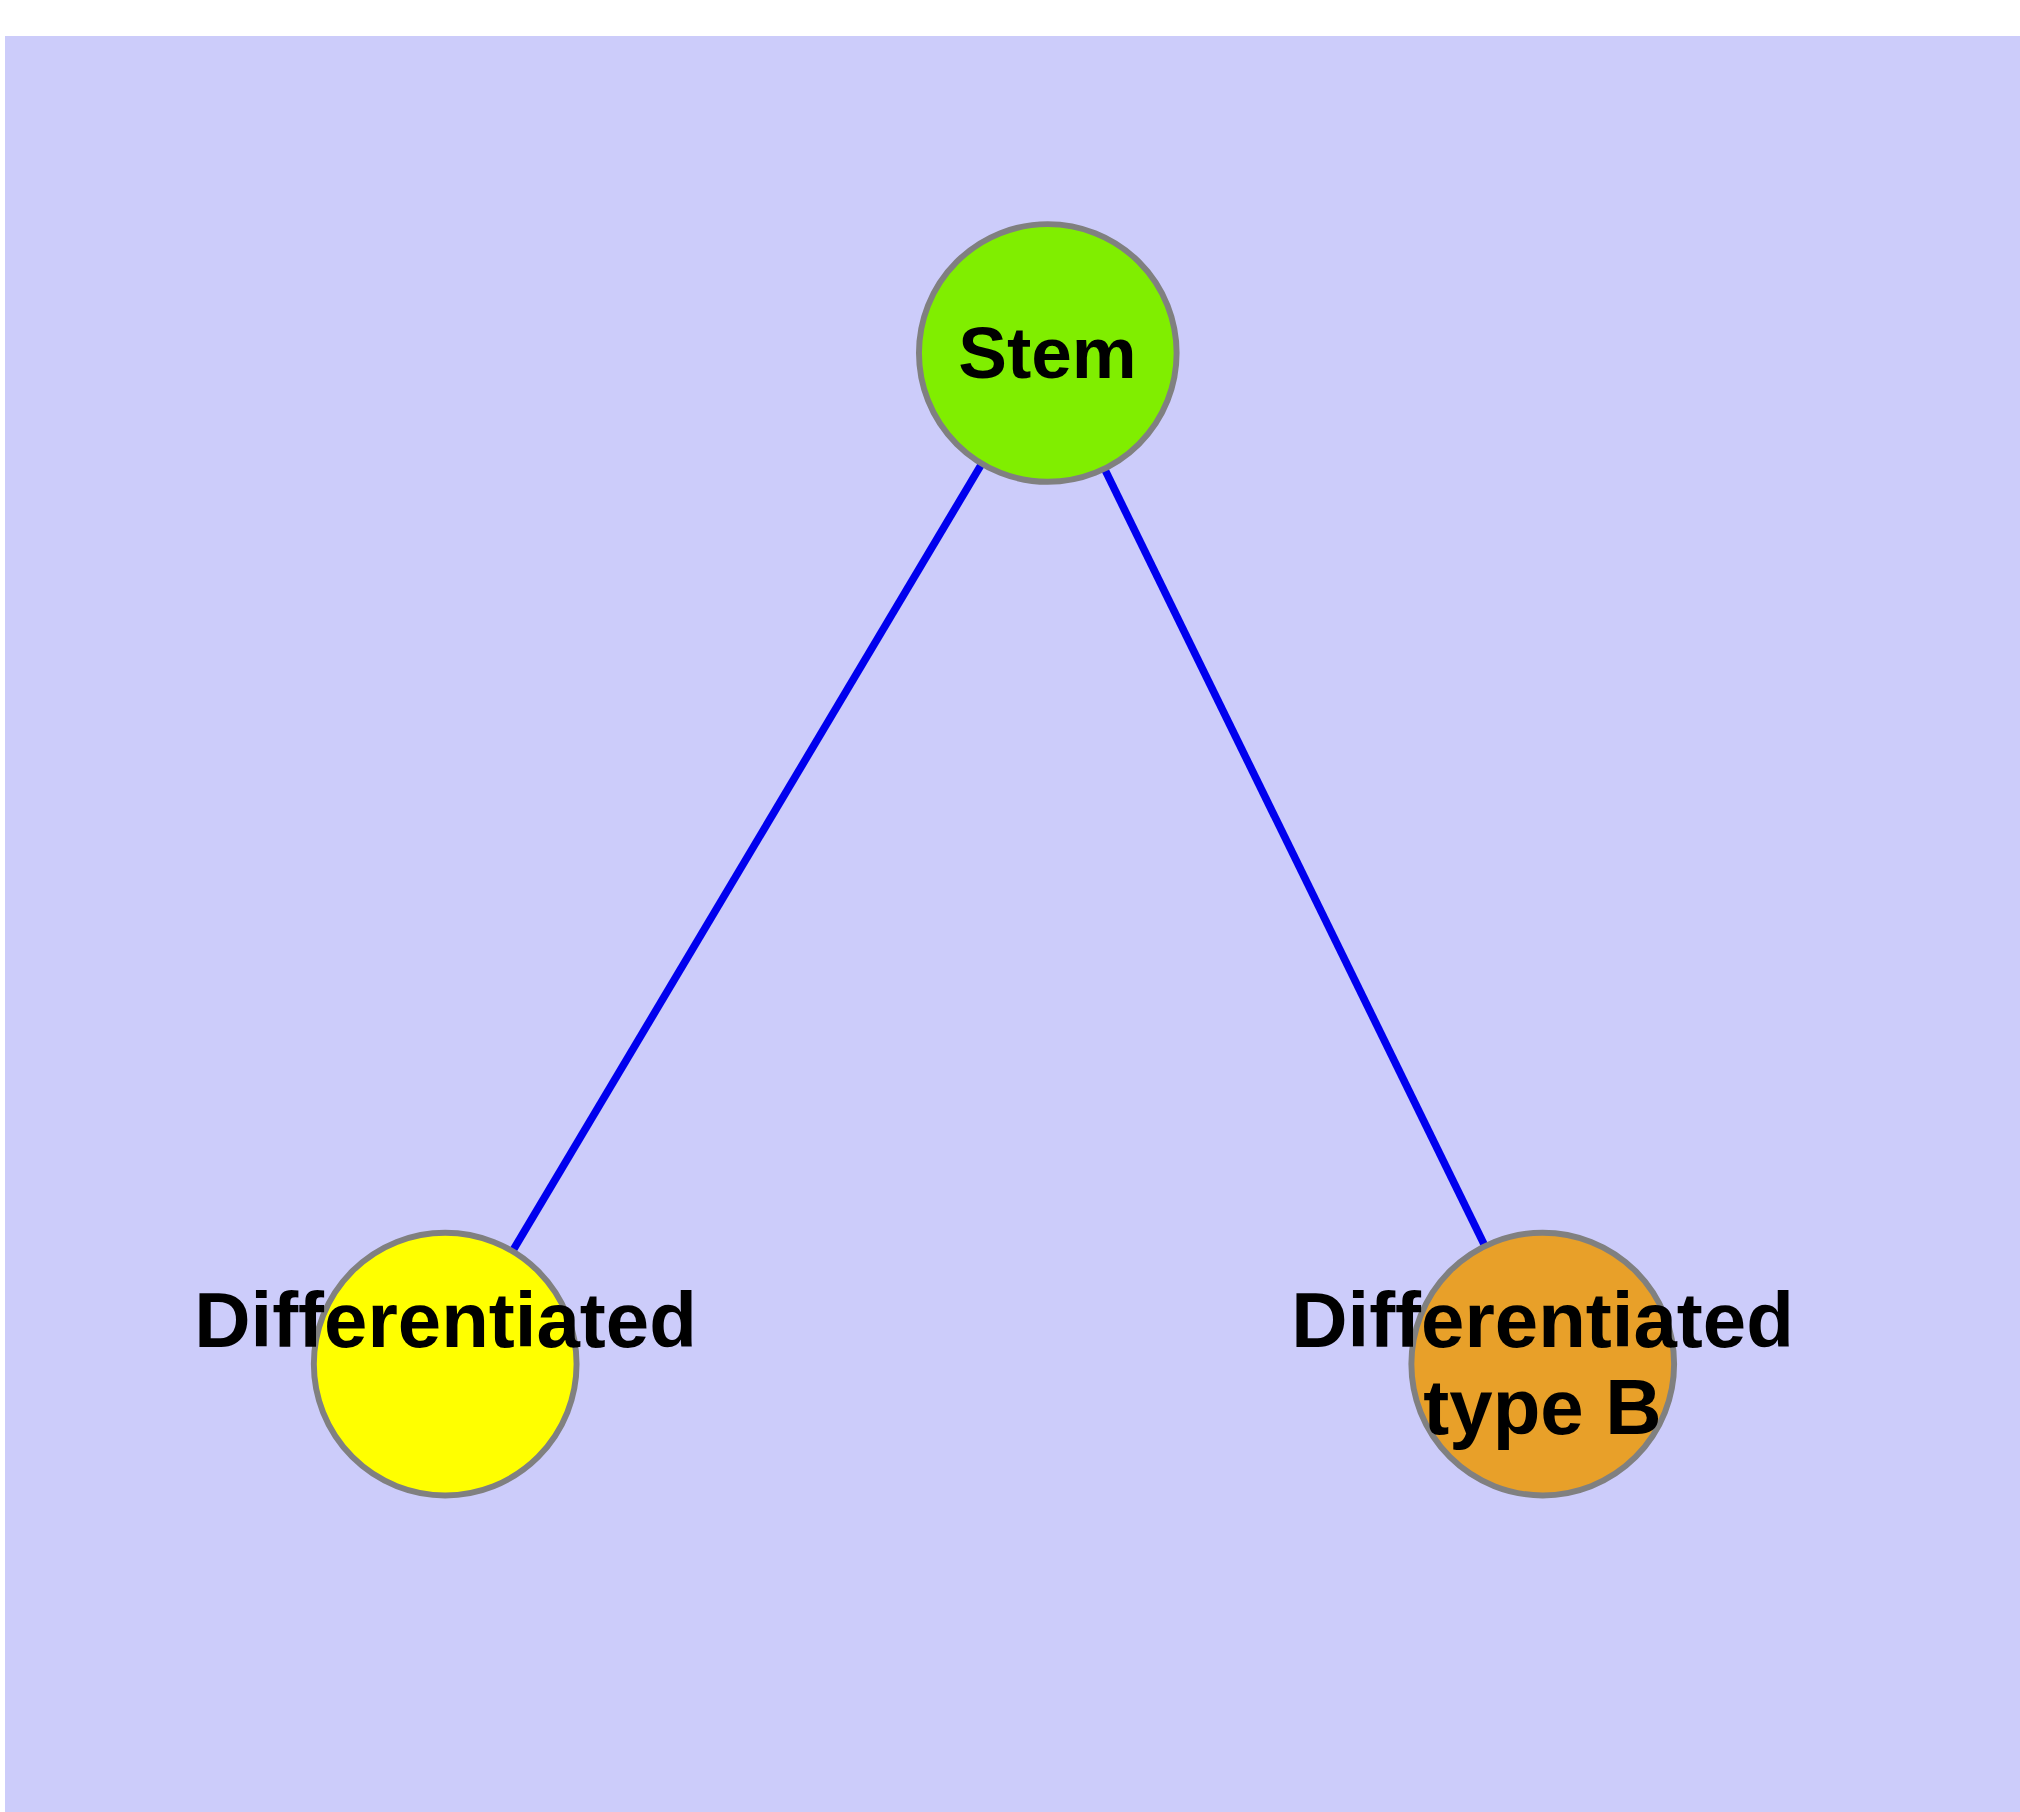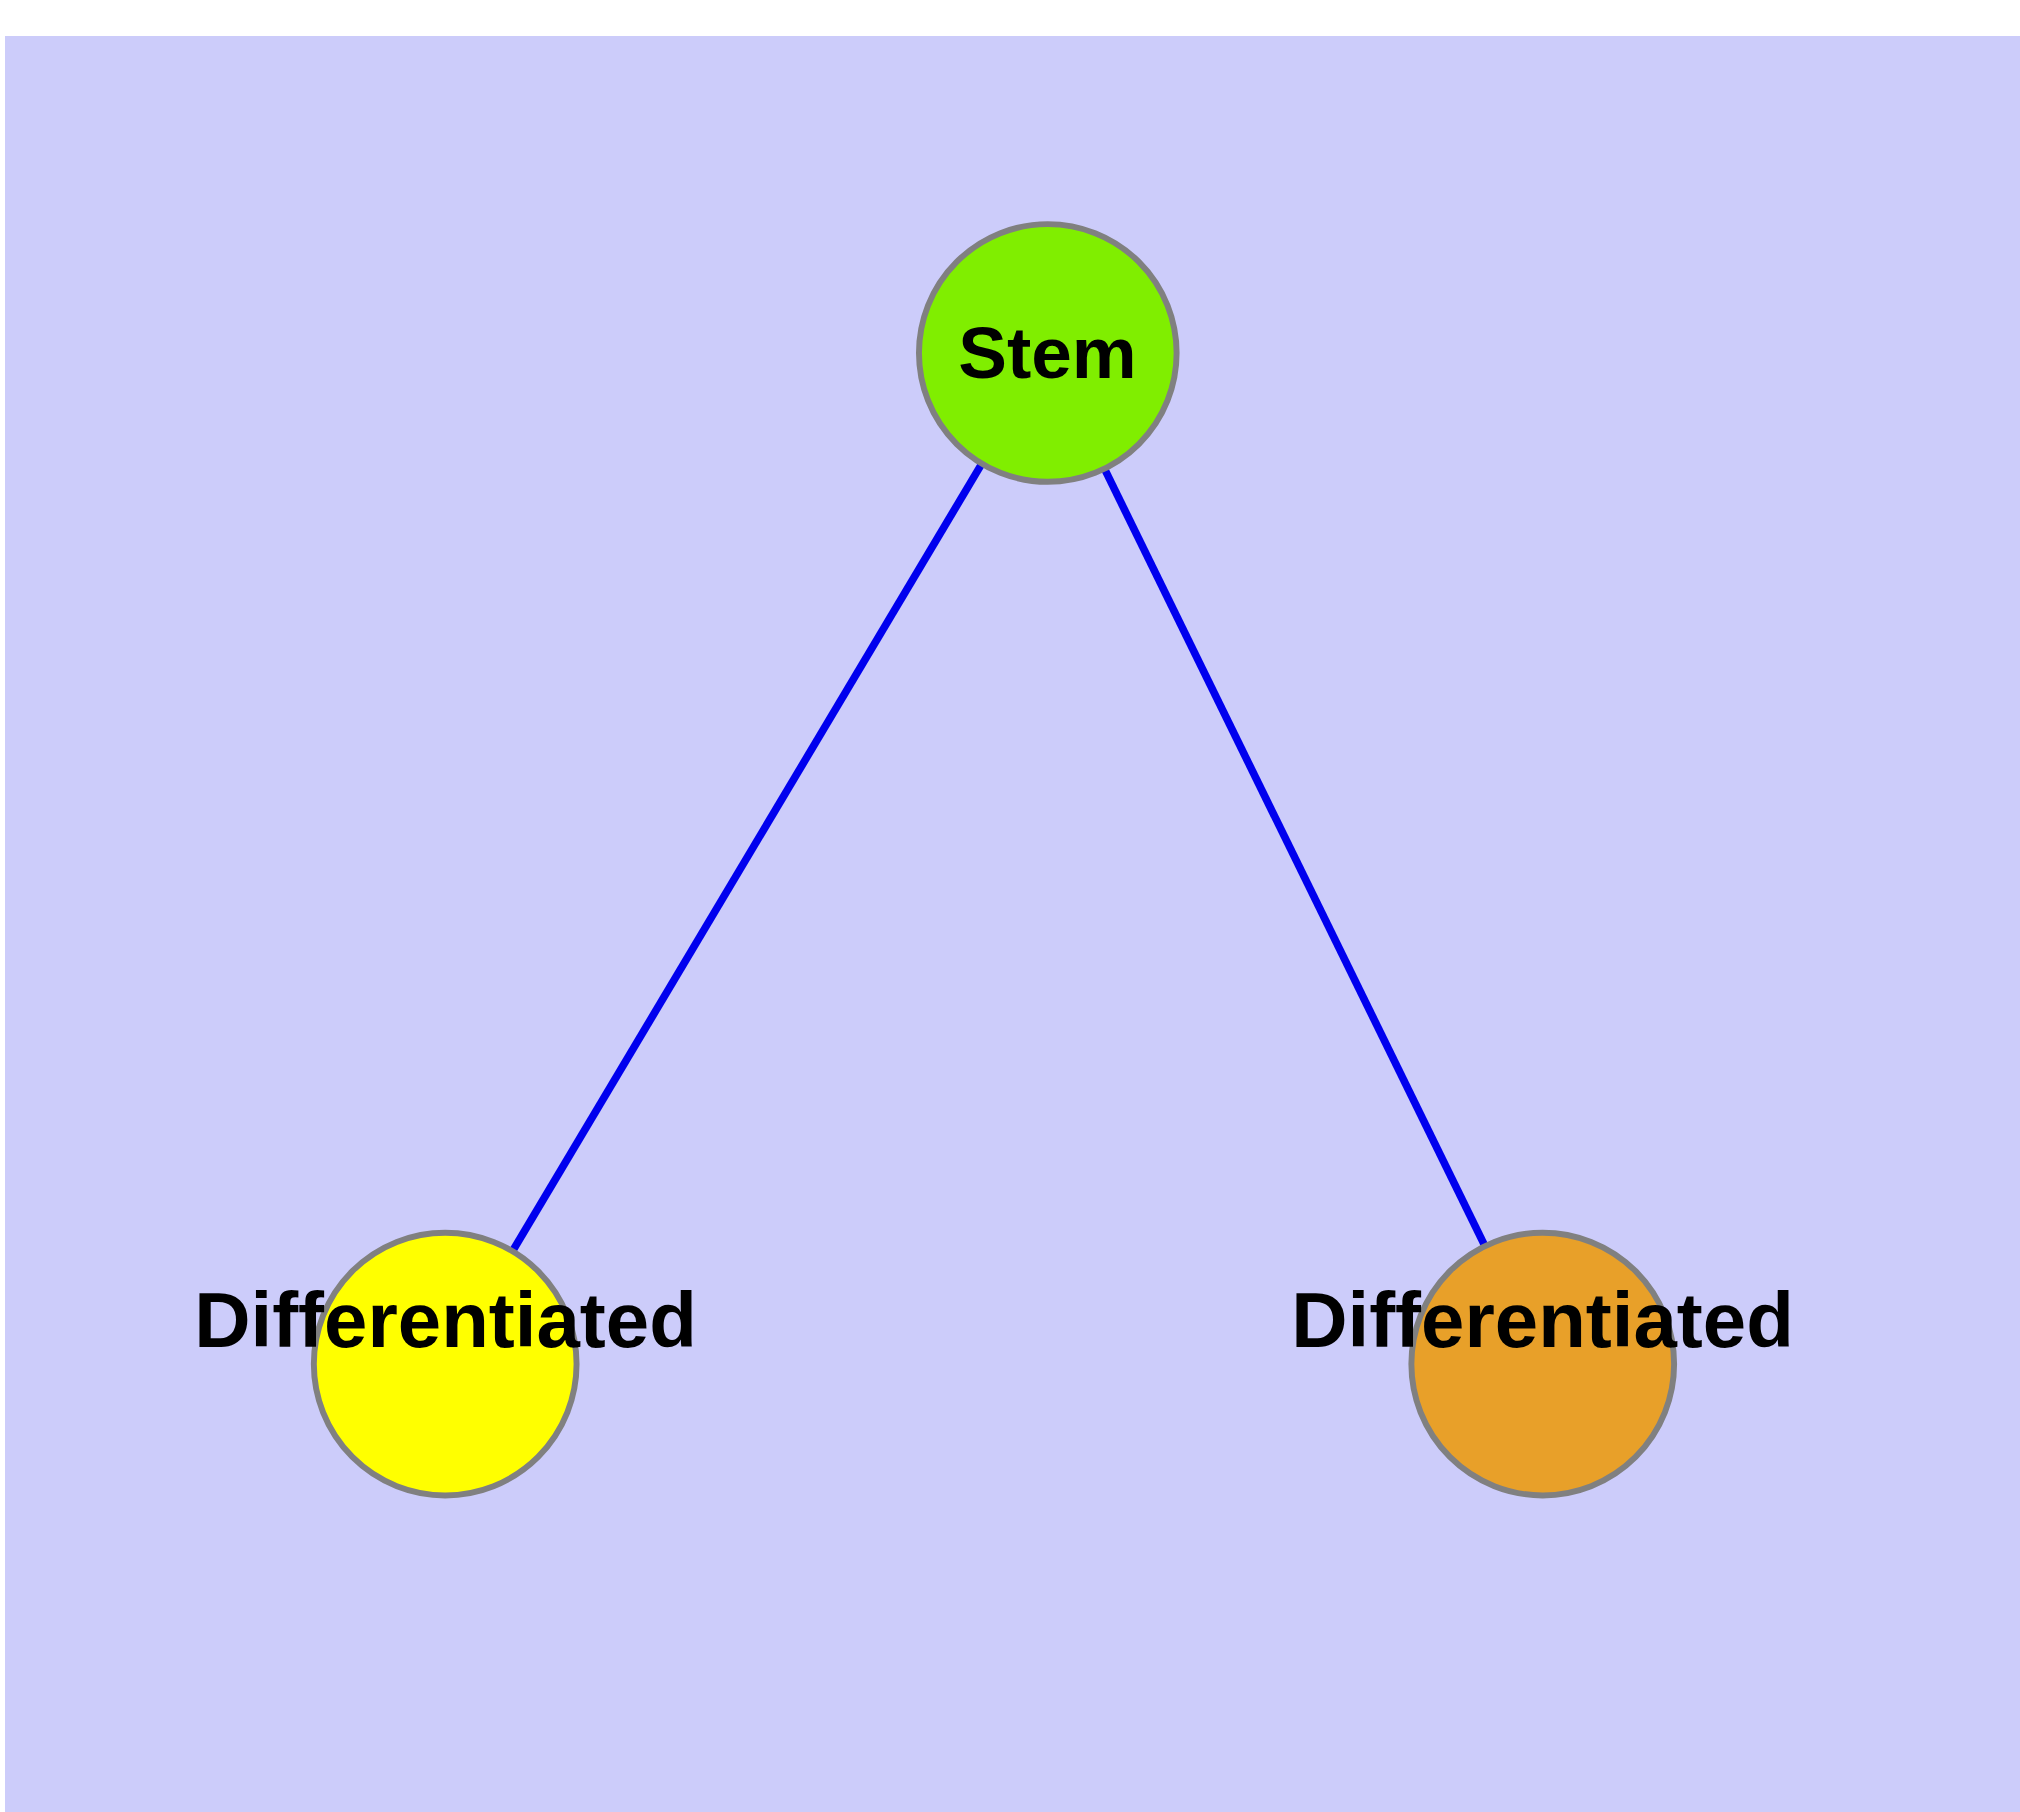--- a/index.html
+++ b/index.html
@@ -78,16 +78,16 @@
       <circle id="node-stem" cx="1236" cy="374" r="152" fill="#80ee00" stroke="#808080" stroke-width="7"></circle>
       <circle id="node-diffA" cx="525" cy="1567" r="155" fill="#ffff00" stroke="#808080" stroke-width="7"></circle>
       <circle id="node-diffB" cx="1820" cy="1567" r="155" fill="#e8a029" stroke="#808080" stroke-width="7"></circle>
     </g>
   </svg>
 
   <div class="node-label" id="label-stem" style="font-size: 73px; width: 763px; left: 666px; top: 276px;">Stem</div>
 
   <div class="node-label" id="label-diffA" style="font-size: 78px; width: 763px; left: 64px; top: 1241px;"><span>Differentiated</span><br></div>
 
-  <div class="node-label" id="label-diffB" style="font-size: 78px; width: 763px; left: 1161px; top: 1241px;"><span>Differentiated</span><br></div>
+  <div class="node-label" id="label-diffB" style="font-size: 78px; width: 763px; left: 1161px; top: 1241px;"><span>Differentiated</span><br><span>type B</span></div>
 
 </div>
 
 
 </body></html>

